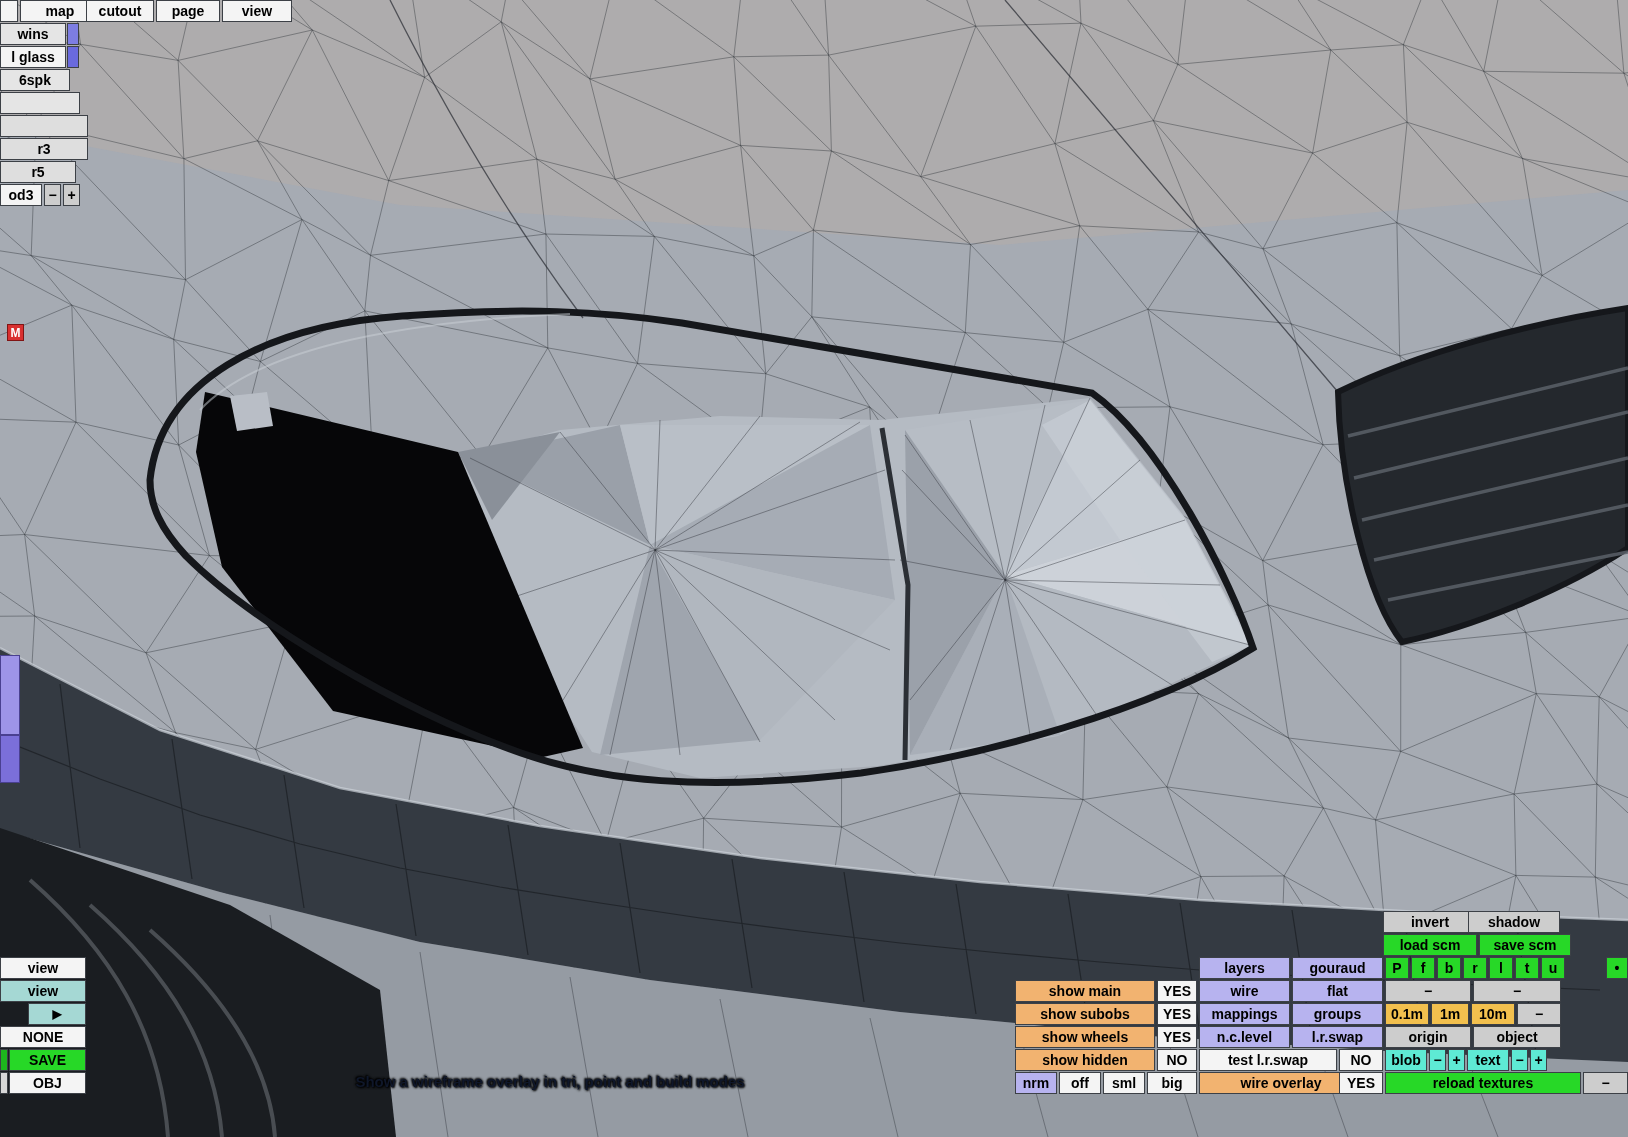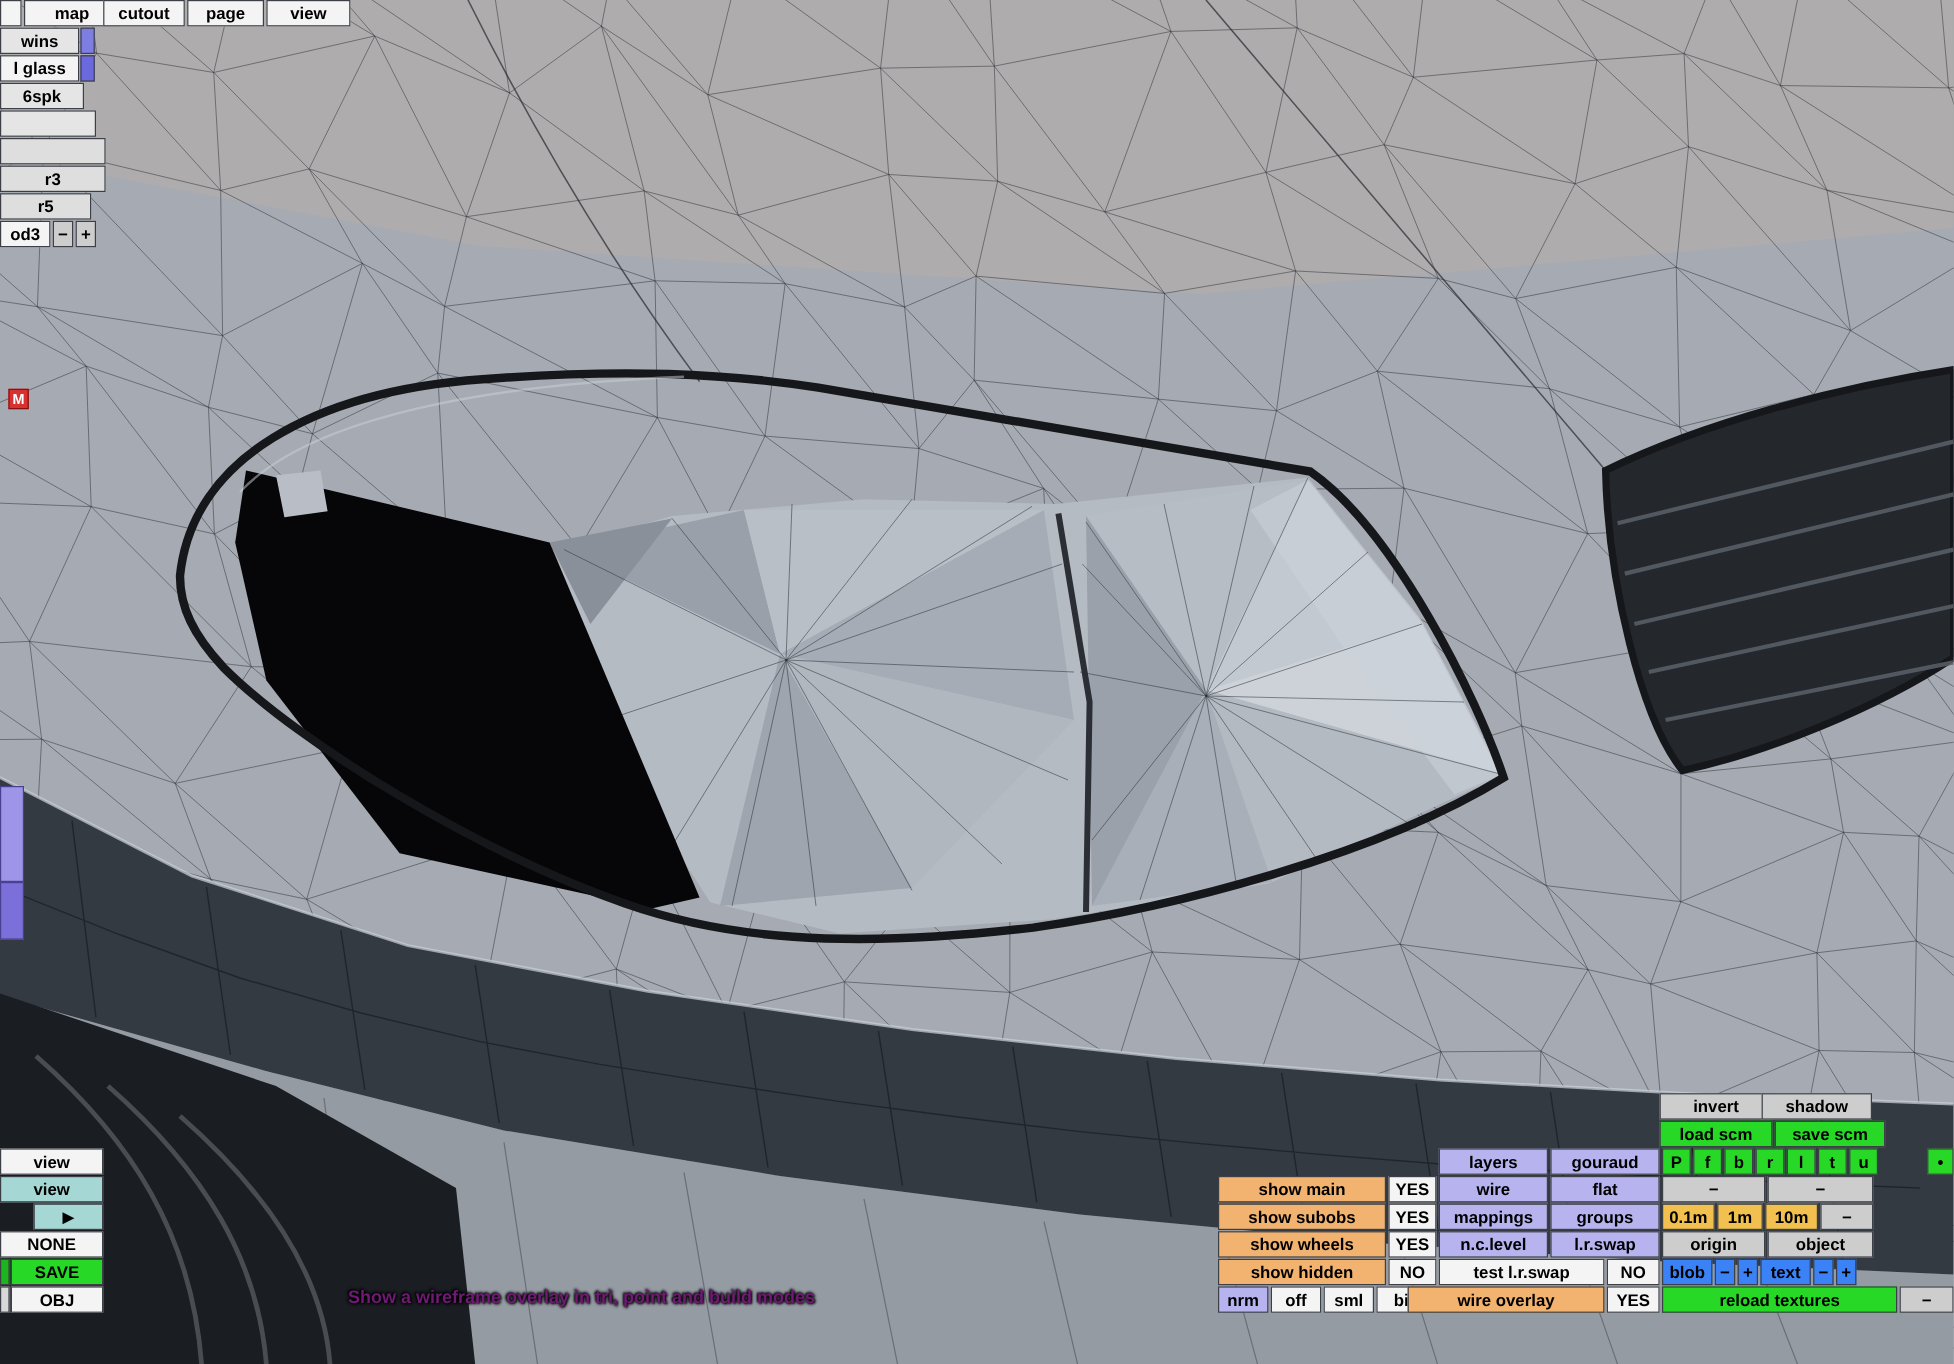--- a/index.html
+++ b/index.html
@@ -9,31 +9,31 @@
   .btn{position:absolute;height:22px;display:flex;align-items:center;justify-content:center;
        font:bold 14px "Liberation Sans",sans-serif;color:#000;border:1px solid #3c4046;
        background:#f4f4f4;white-space:nowrap;overflow:hidden;cursor:default}
   .c-white{background:#f4f4f4}
   .c-gray{background:#cdcdcd}
   .c-ltgray{background:#dedede}
   .c-orange{background:#e5e5e5}
   .c-tan{background:#f2b370}
   .c-lav{background:#b7b3ef}
   .c-green{background:#27d827}
-  .c-yellow{background:#3b82f6}
+  .c-yellow{background:#5eead4}
   .c-scale{background:#f2c04e}
   .c-cyan{background:#a5d8d4}
   .swatch{position:absolute;width:12px;height:22px;border:1px solid #3c4046}
   .sliver{position:absolute;width:8px;height:22px;border:1px solid #3c4046}
   #marker-m{position:absolute;left:7px;top:324px;width:17px;height:17px;background:#d93030;
             color:#fff;font:bold 12px "Liberation Sans",sans-serif;display:flex;align-items:center;
             justify-content:center;border:1px solid #801414}
   .purple-strip{position:absolute;left:0;width:20px;border:1px solid #4a4090}
-  #status-bar{position:absolute;left:290px;top:1073px;width:520px;height:20px;
-              font:bold 15px "Liberation Sans",sans-serif;color:#701a75;
+  #status-bar{position:absolute;left:290px;top:1073px;width:520px;height:20px;text-align:center;
+              font:bold 15px "Liberation Sans",sans-serif;color:#0f172a;
               text-shadow:1px 1px 2px #000,0 0 3px #000,-1px -1px 2px #000}
 </style>
 </head>
 <body>
 
 <div id="viewport"><svg width="1628" height="1137" viewBox="0 0 1628 1137" xmlns="http://www.w3.org/2000/svg">
       <rect width="1628" height="1137" fill="#a6abb3"></rect>
       <polygon points="0,0 1628,0 1628,190 1000,245 400,205 0,130" fill="#b8aea6" opacity="0.45"></polygon>
       <path d="M-49.1,-37.9L70.2,-33.7M-49.1,-37.9L-65.4,30.3M-49.1,-37.9L80.5,44.3M70.2,-33.7L200.7,-37.3M70.2,-33.7L80.5,44.3M70.2,-33.7L178.1,60.4M200.7,-37.3L254.1,-37.9M200.7,-37.3L178.1,60.4M200.7,-37.3L312.3,30.0M254.1,-37.9L406.2,-43.5M254.1,-37.9L312.3,30.0M254.1,-37.9L424.6,77.4M406.2,-43.5L508.5,-16.0M406.2,-43.5L424.6,77.4M406.2,-43.5L501.2,21.8M508.5,-16.0L615.9,-28.1M508.5,-16.0L501.2,21.8M508.5,-16.0L589.8,78.9M615.9,-28.1L747.8,-63.7M615.9,-28.1L589.8,78.9M615.9,-28.1L733.8,56.8M747.8,-63.7L821.6,-55.7M747.8,-63.7L733.8,56.8M747.8,-63.7L828.6,55.1M821.6,-55.7L950.1,-48.6M821.6,-55.7L828.6,55.1M821.6,-55.7L975.8,26.2M950.1,-48.6L1076.3,-66.1M950.1,-48.6L975.8,26.2M950.1,-48.6L1081.0,23.2M1076.3,-66.1L1189.4,-34.6M1076.3,-66.1L1081.0,23.2M1076.3,-66.1L1177.8,64.4M1189.4,-34.6L1287.8,-15.9M1189.4,-34.6L1177.8,64.4M1189.4,-34.6L1330.8,50.0M1287.8,-15.9L1429.2,-21.2M1287.8,-15.9L1330.8,50.0M1287.8,-15.9L1403.4,44.7M1429.2,-21.2L1504.1,-31.4M1429.2,-21.2L1403.4,44.7M1429.2,-21.2L1483.7,71.3M1504.1,-31.4L1611.1,-71.1M1504.1,-31.4L1483.7,71.3M1504.1,-31.4L1623.9,73.2M1611.1,-71.1L1760.3,-6.6M1611.1,-71.1L1623.9,73.2M1611.1,-71.1L1726.8,58.8M1760.3,-6.6L1726.8,58.8M-65.4,30.3L80.5,44.3M-65.4,30.3L-61.6,174.0M-65.4,30.3L36.2,123.3M80.5,44.3L178.1,60.4M80.5,44.3L36.2,123.3M80.5,44.3L183.9,158.7M178.1,60.4L312.3,30.0M178.1,60.4L183.9,158.7M178.1,60.4L257.5,140.8M312.3,30.0L424.6,77.4M312.3,30.0L257.5,140.8M312.3,30.0L388.7,180.6M424.6,77.4L501.2,21.8M424.6,77.4L388.7,180.6M424.6,77.4L536.8,159.1M501.2,21.8L589.8,78.9M501.2,21.8L536.8,159.1M501.2,21.8L615.2,179.3M589.8,78.9L733.8,56.8M589.8,78.9L615.2,179.3M589.8,78.9L740.6,145.4M733.8,56.8L828.6,55.1M733.8,56.8L740.6,145.4M733.8,56.8L831.4,151.0M828.6,55.1L975.8,26.2M828.6,55.1L831.4,151.0M828.6,55.1L920.7,176.6M975.8,26.2L1081.0,23.2M975.8,26.2L920.7,176.6M975.8,26.2L1054.9,143.6M1081.0,23.2L1177.8,64.4M1081.0,23.2L1054.9,143.6M1081.0,23.2L1153.4,120.6M1177.8,64.4L1330.8,50.0M1177.8,64.4L1153.4,120.6M1177.8,64.4L1312.6,153.1M1330.8,50.0L1403.4,44.7M1330.8,50.0L1312.6,153.1M1330.8,50.0L1407.1,122.2M1403.4,44.7L1483.7,71.3M1403.4,44.7L1407.1,122.2M1403.4,44.7L1522.5,158.5M1483.7,71.3L1623.9,73.2M1483.7,71.3L1522.5,158.5M1483.7,71.3L1659.2,182.3M1623.9,73.2L1726.8,58.8M1623.9,73.2L1659.2,182.3M1623.9,73.2L1749.5,157.3M1726.8,58.8L1749.5,157.3M-61.6,174.0L36.2,123.3M-61.6,174.0L-44.4,244.1M-61.6,174.0L31.2,255.6M36.2,123.3L183.9,158.7M36.2,123.3L31.2,255.6M36.2,123.3L185.5,279.7M183.9,158.7L257.5,140.8M183.9,158.7L185.5,279.7M183.9,158.7L302.0,219.5M257.5,140.8L388.7,180.6M257.5,140.8L302.0,219.5M257.5,140.8L370.5,255.3M388.7,180.6L536.8,159.1M388.7,180.6L370.5,255.3M388.7,180.6L545.9,234.0M536.8,159.1L615.2,179.3M536.8,159.1L545.9,234.0M536.8,159.1L654.3,236.4M615.2,179.3L740.6,145.4M615.2,179.3L654.3,236.4M615.2,179.3L753.8,255.8M740.6,145.4L831.4,151.0M740.6,145.4L753.8,255.8M740.6,145.4L813.4,230.1M831.4,151.0L920.7,176.6M831.4,151.0L813.4,230.1M831.4,151.0L970.5,244.5M920.7,176.6L1054.9,143.6M920.7,176.6L970.5,244.5M920.7,176.6L1079.7,225.8M1054.9,143.6L1153.4,120.6M1054.9,143.6L1079.7,225.8M1054.9,143.6L1198.6,232.0M1153.4,120.6L1312.6,153.1M1153.4,120.6L1198.6,232.0M1153.4,120.6L1263.0,248.8M1312.6,153.1L1407.1,122.2M1312.6,153.1L1263.0,248.8M1312.6,153.1L1396.9,222.7M1407.1,122.2L1522.5,158.5M1407.1,122.2L1396.9,222.7M1407.1,122.2L1542.1,275.5M1522.5,158.5L1659.2,182.3M1522.5,158.5L1542.1,275.5M1522.5,158.5L1649.0,210.4M1659.2,182.3L1749.5,157.3M1659.2,182.3L1649.0,210.4M1659.2,182.3L1736.9,269.5M1749.5,157.3L1736.9,269.5M-44.4,244.1L31.2,255.6M-44.4,244.1L-44.7,354.0M-44.4,244.1L71.8,305.1M31.2,255.6L185.5,279.7M31.2,255.6L71.8,305.1M31.2,255.6L173.7,339.4M185.5,279.7L302.0,219.5M185.5,279.7L173.7,339.4M185.5,279.7L260.4,361.5M302.0,219.5L370.5,255.3M302.0,219.5L260.4,361.5M302.0,219.5L364.8,310.9M370.5,255.3L545.9,234.0M370.5,255.3L364.8,310.9M370.5,255.3L547.8,347.9M545.9,234.0L654.3,236.4M545.9,234.0L547.8,347.9M545.9,234.0L637.5,363.4M654.3,236.4L753.8,255.8M654.3,236.4L637.5,363.4M654.3,236.4L765.8,373.8M753.8,255.8L813.4,230.1M753.8,255.8L765.8,373.8M753.8,255.8L811.8,316.8M813.4,230.1L970.5,244.5M813.4,230.1L811.8,316.8M813.4,230.1L965.3,332.6M970.5,244.5L1079.7,225.8M970.5,244.5L965.3,332.6M970.5,244.5L1063.7,342.3M1079.7,225.8L1198.6,232.0M1079.7,225.8L1063.7,342.3M1079.7,225.8L1147.8,309.3M1198.6,232.0L1263.0,248.8M1198.6,232.0L1147.8,309.3M1198.6,232.0L1291.2,323.9M1263.0,248.8L1396.9,222.7M1263.0,248.8L1291.2,323.9M1263.0,248.8L1399.7,355.8M1396.9,222.7L1542.1,275.5M1396.9,222.7L1399.7,355.8M1396.9,222.7L1511.5,328.7M1542.1,275.5L1649.0,210.4M1542.1,275.5L1511.5,328.7M1542.1,275.5L1636.7,331.1M1649.0,210.4L1736.9,269.5M1649.0,210.4L1636.7,331.1M1649.0,210.4L1778.1,325.8M1736.9,269.5L1778.1,325.8M-44.7,354.0L71.8,305.1M-44.7,354.0L-54.1,417.2M-44.7,354.0L76.0,422.2M71.8,305.1L173.7,339.4M71.8,305.1L76.0,422.2M71.8,305.1L178.7,445.0M173.7,339.4L260.4,361.5M173.7,339.4L178.7,445.0M173.7,339.4L248.2,409.1M260.4,361.5L364.8,310.9M260.4,361.5L248.2,409.1M260.4,361.5L372.5,457.5M364.8,310.9L547.8,347.9M364.8,310.9L372.5,457.5M364.8,310.9L482.3,457.2M547.8,347.9L637.5,363.4M547.8,347.9L482.3,457.2M547.8,347.9L598.7,444.2M637.5,363.4L765.8,373.8M637.5,363.4L598.7,444.2M637.5,363.4L758.7,451.7M765.8,373.8L811.8,316.8M765.8,373.8L758.7,451.7M765.8,373.8L869.7,407.0M811.8,316.8L965.3,332.6M811.8,316.8L869.7,407.0M811.8,316.8L926.7,452.1M965.3,332.6L1063.7,342.3M965.3,332.6L926.7,452.1M965.3,332.6L1048.4,407.9M1063.7,342.3L1147.8,309.3M1063.7,342.3L1048.4,407.9M1063.7,342.3L1170.0,406.8M1147.8,309.3L1291.2,323.9M1147.8,309.3L1170.0,406.8M1147.8,309.3L1323.1,444.7M1291.2,323.9L1399.7,355.8M1291.2,323.9L1323.1,444.7M1291.2,323.9L1422.8,440.4M1399.7,355.8L1511.5,328.7M1399.7,355.8L1422.8,440.4M1399.7,355.8L1537.5,449.5M1511.5,328.7L1636.7,331.1M1511.5,328.7L1537.5,449.5M1511.5,328.7L1621.2,453.5M1636.7,331.1L1778.1,325.8M1636.7,331.1L1621.2,453.5M1636.7,331.1L1721.2,414.3M1778.1,325.8L1721.2,414.3M-54.1,417.2L76.0,422.2M-54.1,417.2L-77.5,538.8M-54.1,417.2L24.6,534.5M76.0,422.2L178.7,445.0M76.0,422.2L24.6,534.5M76.0,422.2L209.4,555.6M178.7,445.0L248.2,409.1M178.7,445.0L209.4,555.6M178.7,445.0L287.5,556.3M248.2,409.1L372.5,457.5M248.2,409.1L287.5,556.3M248.2,409.1L364.3,532.0M372.5,457.5L482.3,457.2M372.5,457.5L364.3,532.0M372.5,457.5L530.4,512.7M482.3,457.2L598.7,444.2M482.3,457.2L530.4,512.7M482.3,457.2L658.7,504.7M598.7,444.2L758.7,451.7M598.7,444.2L658.7,504.7M598.7,444.2L762.5,528.1M758.7,451.7L869.7,407.0M758.7,451.7L762.5,528.1M758.7,451.7L878.5,564.3M869.7,407.0L926.7,452.1M869.7,407.0L878.5,564.3M869.7,407.0L949.6,527.4M926.7,452.1L1048.4,407.9M926.7,452.1L949.6,527.4M926.7,452.1L1065.1,501.9M1048.4,407.9L1170.0,406.8M1048.4,407.9L1065.1,501.9M1048.4,407.9L1158.3,501.6M1170.0,406.8L1323.1,444.7M1170.0,406.8L1158.3,501.6M1170.0,406.8L1262.7,560.6M1323.1,444.7L1422.8,440.4M1323.1,444.7L1262.7,560.6M1323.1,444.7L1409.8,535.0M1422.8,440.4L1537.5,449.5M1422.8,440.4L1409.8,535.0M1422.8,440.4L1497.6,560.4M1537.5,449.5L1621.2,453.5M1537.5,449.5L1497.6,560.4M1537.5,449.5L1597.9,553.5M1621.2,453.5L1721.2,414.3M1621.2,453.5L1597.9,553.5M1621.2,453.5L1724.6,499.4M1721.2,414.3L1724.6,499.4M-77.5,538.8L24.6,534.5M-77.5,538.8L-54.4,616.7M-77.5,538.8L34.7,616.0M24.6,534.5L209.4,555.6M24.6,534.5L34.7,616.0M24.6,534.5L146.0,652.8M209.4,555.6L287.5,556.3M209.4,555.6L146.0,652.8M209.4,555.6L292.0,622.3M287.5,556.3L364.3,532.0M287.5,556.3L292.0,622.3M287.5,556.3L435.5,614.4M364.3,532.0L530.4,512.7M364.3,532.0L435.5,614.4M364.3,532.0L515.3,628.1M530.4,512.7L658.7,504.7M530.4,512.7L515.3,628.1M530.4,512.7L603.7,625.3M658.7,504.7L762.5,528.1M658.7,504.7L603.7,625.3M658.7,504.7L767.8,611.1M762.5,528.1L878.5,564.3M762.5,528.1L767.8,611.1M762.5,528.1L844.1,618.5M878.5,564.3L949.6,527.4M878.5,564.3L844.1,618.5M878.5,564.3L929.7,606.6M949.6,527.4L1065.1,501.9M949.6,527.4L929.7,606.6M949.6,527.4L1080.1,591.5M1065.1,501.9L1158.3,501.6M1065.1,501.9L1080.1,591.5M1065.1,501.9L1151.0,641.9M1158.3,501.6L1262.7,560.6M1158.3,501.6L1151.0,641.9M1158.3,501.6L1268.1,604.9M1262.7,560.6L1409.8,535.0M1262.7,560.6L1268.1,604.9M1262.7,560.6L1400.8,644.8M1409.8,535.0L1497.6,560.4M1409.8,535.0L1400.8,644.8M1409.8,535.0L1525.7,632.4M1497.6,560.4L1597.9,553.5M1497.6,560.4L1525.7,632.4M1497.6,560.4L1643.3,616.5M1597.9,553.5L1724.6,499.4M1597.9,553.5L1643.3,616.5M1597.9,553.5L1761.6,654.6M1724.6,499.4L1761.6,654.6M-54.4,616.7L34.7,616.0M-54.4,616.7L-63.0,734.7M-54.4,616.7L30.4,694.2M34.7,616.0L146.0,652.8M34.7,616.0L30.4,694.2M34.7,616.0L175.7,732.7M146.0,652.8L292.0,622.3M146.0,652.8L175.7,732.7M146.0,652.8L255.6,749.4M292.0,622.3L435.5,614.4M292.0,622.3L255.6,749.4M292.0,622.3L429.3,694.4M435.5,614.4L515.3,628.1M435.5,614.4L429.3,694.4M435.5,614.4L540.2,711.8M515.3,628.1L603.7,625.3M515.3,628.1L540.2,711.8M515.3,628.1L638.1,724.9M603.7,625.3L767.8,611.1M603.7,625.3L638.1,724.9M603.7,625.3L755.6,752.6M767.8,611.1L844.1,618.5M767.8,611.1L755.6,752.6M767.8,611.1L841.7,700.7M844.1,618.5L929.7,606.6M844.1,618.5L841.7,700.7M844.1,618.5L944.4,735.0M929.7,606.6L1080.1,591.5M929.7,606.6L944.4,735.0M929.7,606.6L1085.5,688.5M1080.1,591.5L1151.0,641.9M1080.1,591.5L1085.5,688.5M1080.1,591.5L1198.6,693.6M1151.0,641.9L1268.1,604.9M1151.0,641.9L1198.6,693.6M1151.0,641.9L1288.5,738.0M1268.1,604.9L1400.8,644.8M1268.1,604.9L1288.5,738.0M1268.1,604.9L1400.7,751.4M1400.8,644.8L1525.7,632.4M1400.8,644.8L1400.7,751.4M1400.8,644.8L1536.3,693.6M1525.7,632.4L1643.3,616.5M1525.7,632.4L1536.3,693.6M1525.7,632.4L1599.2,696.8M1643.3,616.5L1761.6,654.6M1643.3,616.5L1599.2,696.8M1643.3,616.5L1705.3,751.0M1761.6,654.6L1705.3,751.0M-63.0,734.7L30.4,694.2M-63.0,734.7L-68.9,825.5M-63.0,734.7L46.2,802.6M30.4,694.2L175.7,732.7M30.4,694.2L46.2,802.6M30.4,694.2L190.4,832.9M175.7,732.7L255.6,749.4M175.7,732.7L190.4,832.9M175.7,732.7L294.4,848.2M255.6,749.4L429.3,694.4M255.6,749.4L294.4,848.2M255.6,749.4L402.0,836.6M429.3,694.4L540.2,711.8M429.3,694.4L402.0,836.6M429.3,694.4L513.6,807.5M540.2,711.8L638.1,724.9M540.2,711.8L513.6,807.5M540.2,711.8L605.8,843.0M638.1,724.9L755.6,752.6M638.1,724.9L605.8,843.0M638.1,724.9L703.6,818.2M755.6,752.6L841.7,700.7M755.6,752.6L703.6,818.2M755.6,752.6L841.5,827.0M841.7,700.7L944.4,735.0M841.7,700.7L841.5,827.0M841.7,700.7L960.2,793.3M944.4,735.0L1085.5,688.5M944.4,735.0L960.2,793.3M944.4,735.0L1082.9,799.6M1085.5,688.5L1198.6,693.6M1085.5,688.5L1082.9,799.6M1085.5,688.5L1166.8,786.9M1198.6,693.6L1288.5,738.0M1198.6,693.6L1166.8,786.9M1198.6,693.6L1323.4,808.0M1288.5,738.0L1400.7,751.4M1288.5,738.0L1323.4,808.0M1288.5,738.0L1375.5,819.9M1400.7,751.4L1536.3,693.6M1400.7,751.4L1375.5,819.9M1400.7,751.4L1514.1,794.0M1536.3,693.6L1599.2,696.8M1536.3,693.6L1514.1,794.0M1536.3,693.6L1596.9,784.1M1599.2,696.8L1705.3,751.0M1599.2,696.8L1596.9,784.1M1599.2,696.8L1733.7,843.9M1705.3,751.0L1733.7,843.9M-68.9,825.5L46.2,802.6M-68.9,825.5L-56.2,938.4M-68.9,825.5L50.1,899.3M46.2,802.6L190.4,832.9M46.2,802.6L50.1,899.3M46.2,802.6L182.3,875.5M190.4,832.9L294.4,848.2M190.4,832.9L182.3,875.5M190.4,832.9L276.1,913.7M294.4,848.2L402.0,836.6M294.4,848.2L276.1,913.7M294.4,848.2L420.3,924.6M402.0,836.6L513.6,807.5M402.0,836.6L420.3,924.6M402.0,836.6L519.7,941.9M513.6,807.5L605.8,843.0M513.6,807.5L519.7,941.9M513.6,807.5L631.6,886.5M605.8,843.0L703.6,818.2M605.8,843.0L631.6,886.5M605.8,843.0L702.8,884.1M703.6,818.2L841.5,827.0M703.6,818.2L702.8,884.1M703.6,818.2L824.5,934.5M841.5,827.0L960.2,793.3M841.5,827.0L824.5,934.5M841.5,827.0L931.8,884.2M960.2,793.3L1082.9,799.6M960.2,793.3L931.8,884.2M960.2,793.3L1037.0,933.6M1082.9,799.6L1166.8,786.9M1082.9,799.6L1037.0,933.6M1082.9,799.6L1200.8,876.5M1166.8,786.9L1323.4,808.0M1166.8,786.9L1200.8,876.5M1166.8,786.9L1284.1,875.9M1323.4,808.0L1375.5,819.9M1323.4,808.0L1284.1,875.9M1323.4,808.0L1385.2,931.2M1375.5,819.9L1514.1,794.0M1375.5,819.9L1385.2,931.2M1375.5,819.9L1515.9,875.4M1514.1,794.0L1596.9,784.1M1514.1,794.0L1515.9,875.4M1514.1,794.0L1595.3,877.1M1596.9,784.1L1733.7,843.9M1596.9,784.1L1595.3,877.1M1596.9,784.1L1732.7,910.1M1733.7,843.9L1732.7,910.1M-56.2,938.4L50.1,899.3M-56.2,938.4L-86.8,1030.7M-56.2,938.4L93.3,987.1M50.1,899.3L182.3,875.5M50.1,899.3L93.3,987.1M50.1,899.3L162.5,977.9M182.3,875.5L276.1,913.7M182.3,875.5L162.5,977.9M182.3,875.5L259.8,972.3M276.1,913.7L420.3,924.6M276.1,913.7L259.8,972.3M276.1,913.7L391.5,1023.1M420.3,924.6L519.7,941.9M420.3,924.6L391.5,1023.1M420.3,924.6L530.7,997.7M519.7,941.9L631.6,886.5M519.7,941.9L530.7,997.7M519.7,941.9L649.2,1002.9M631.6,886.5L702.8,884.1M631.6,886.5L649.2,1002.9M631.6,886.5L719.6,1013.4M702.8,884.1L824.5,934.5M702.8,884.1L719.6,1013.4M702.8,884.1L857.6,1016.5M824.5,934.5L931.8,884.2M824.5,934.5L857.6,1016.5M824.5,934.5L949.9,1019.2M931.8,884.2L1037.0,933.6M931.8,884.2L949.9,1019.2M931.8,884.2L1067.2,998.3M1037.0,933.6L1200.8,876.5M1037.0,933.6L1067.2,998.3M1037.0,933.6L1176.0,1037.6M1200.8,876.5L1284.1,875.9M1200.8,876.5L1176.0,1037.6M1200.8,876.5L1279.3,1014.5M1284.1,875.9L1385.2,931.2M1284.1,875.9L1279.3,1014.5M1284.1,875.9L1373.0,1014.4M1385.2,931.2L1515.9,875.4M1385.2,931.2L1373.0,1014.4M1385.2,931.2L1489.6,1014.1M1515.9,875.4L1595.3,877.1M1515.9,875.4L1489.6,1014.1M1515.9,875.4L1608.9,1026.5M1595.3,877.1L1732.7,910.1M1595.3,877.1L1608.9,1026.5M1595.3,877.1L1759.4,983.8M1732.7,910.1L1759.4,983.8M-86.8,1030.7L93.3,987.1M-86.8,1030.7L-14.9,1093.9M-86.8,1030.7L51.1,1079.8M93.3,987.1L162.5,977.9M93.3,987.1L51.1,1079.8M93.3,987.1L136.9,1126.8M162.5,977.9L259.8,972.3M162.5,977.9L136.9,1126.8M162.5,977.9L258.1,1101.0M259.8,972.3L391.5,1023.1M259.8,972.3L258.1,1101.0M259.8,972.3L425.1,1126.8M391.5,1023.1L530.7,997.7M391.5,1023.1L425.1,1126.8M391.5,1023.1L483.4,1128.4M530.7,997.7L649.2,1002.9M530.7,997.7L483.4,1128.4M530.7,997.7L614.4,1103.9M649.2,1002.9L719.6,1013.4M649.2,1002.9L614.4,1103.9M649.2,1002.9L722.8,1089.5M719.6,1013.4L857.6,1016.5M719.6,1013.4L722.8,1089.5M719.6,1013.4L815.3,1067.0M857.6,1016.5L949.9,1019.2M857.6,1016.5L815.3,1067.0M857.6,1016.5L939.9,1069.3M949.9,1019.2L1067.2,998.3M949.9,1019.2L939.9,1069.3M949.9,1019.2L1054.6,1107.7M1067.2,998.3L1176.0,1037.6M1067.2,998.3L1054.6,1107.7M1067.2,998.3L1179.4,1082.3M1176.0,1037.6L1279.3,1014.5M1176.0,1037.6L1179.4,1082.3M1176.0,1037.6L1295.7,1108.8M1279.3,1014.5L1373.0,1014.4M1279.3,1014.5L1295.7,1108.8M1279.3,1014.5L1425.7,1130.2M1373.0,1014.4L1489.6,1014.1M1373.0,1014.4L1425.7,1130.2M1373.0,1014.4L1494.6,1095.6M1489.6,1014.1L1608.9,1026.5M1489.6,1014.1L1494.6,1095.6M1489.6,1014.1L1601.0,1114.0M1608.9,1026.5L1759.4,983.8M1608.9,1026.5L1601.0,1114.0M1608.9,1026.5L1727.9,1076.0M1759.4,983.8L1727.9,1076.0M-14.9,1093.9L51.1,1079.8M-14.9,1093.9L-39.3,1178.2M-14.9,1093.9L36.3,1206.1M51.1,1079.8L136.9,1126.8M51.1,1079.8L36.3,1206.1M51.1,1079.8L150.9,1176.7M136.9,1126.8L258.1,1101.0M136.9,1126.8L150.9,1176.7M136.9,1126.8L265.7,1160.9M258.1,1101.0L425.1,1126.8M258.1,1101.0L265.7,1160.9M258.1,1101.0L366.9,1164.0M425.1,1126.8L483.4,1128.4M425.1,1126.8L366.9,1164.0M425.1,1126.8L496.6,1196.3M483.4,1128.4L614.4,1103.9M483.4,1128.4L496.6,1196.3M483.4,1128.4L608.8,1227.9M614.4,1103.9L722.8,1089.5M614.4,1103.9L608.8,1227.9M614.4,1103.9L750.7,1210.0M722.8,1089.5L815.3,1067.0M722.8,1089.5L750.7,1210.0M722.8,1089.5L829.8,1206.8M815.3,1067.0L939.9,1069.3M815.3,1067.0L829.8,1206.8M815.3,1067.0L951.9,1222.5M939.9,1069.3L1054.6,1107.7M939.9,1069.3L951.9,1222.5M939.9,1069.3L1061.6,1213.6M1054.6,1107.7L1179.4,1082.3M1054.6,1107.7L1061.6,1213.6M1054.6,1107.7L1157.2,1176.9M1179.4,1082.3L1295.7,1108.8M1179.4,1082.3L1157.2,1176.9M1179.4,1082.3L1326.8,1180.2M1295.7,1108.8L1425.7,1130.2M1295.7,1108.8L1326.8,1180.2M1295.7,1108.8L1373.2,1220.5M1425.7,1130.2L1494.6,1095.6M1425.7,1130.2L1373.2,1220.5M1425.7,1130.2L1546.0,1177.9M1494.6,1095.6L1601.0,1114.0M1494.6,1095.6L1546.0,1177.9M1494.6,1095.6L1592.0,1170.4M1601.0,1114.0L1727.9,1076.0M1601.0,1114.0L1592.0,1170.4M1601.0,1114.0L1741.2,1162.8M1727.9,1076.0L1741.2,1162.8M-39.3,1178.2L36.3,1206.1M36.3,1206.1L150.9,1176.7M150.9,1176.7L265.7,1160.9M265.7,1160.9L366.9,1164.0M366.9,1164.0L496.6,1196.3M496.6,1196.3L608.8,1227.9M608.8,1227.9L750.7,1210.0M750.7,1210.0L829.8,1206.8M829.8,1206.8L951.9,1222.5M951.9,1222.5L1061.6,1213.6M1061.6,1213.6L1157.2,1176.9M1157.2,1176.9L1326.8,1180.2M1326.8,1180.2L1373.2,1220.5M1373.2,1220.5L1546.0,1177.9M1546.0,1177.9L1592.0,1170.4M1592.0,1170.4L1741.2,1162.8" stroke="#262a30" stroke-width="0.8" fill="none" opacity="0.5"></path>
       <path d="M1005,0 L1338,392 M390,0 C470,160 540,260 583,318" stroke="#262a30" stroke-width="1.3" fill="none" opacity="0.7"></path>
@@ -150,16 +150,16 @@
 <div class="btn c-yellow" style="left:1429px;top:1049px;width:17px">−</div>
 <div class="btn c-yellow" style="left:1448px;top:1049px;width:17px">+</div>
 <div class="btn c-yellow" style="left:1467px;top:1049px;width:42px">text</div>
 <div class="btn c-yellow" style="left:1511px;top:1049px;width:17px">−</div>
 <div class="btn c-yellow" style="left:1530px;top:1049px;width:17px">+</div>
 
 <div class="btn c-lav" style="left:1015px;top:1072px;width:42px">nrm</div>
 <div class="btn c-white" style="left:1059px;top:1072px;width:42px">off</div>
 <div class="btn c-white" style="left:1103px;top:1072px;width:42px">sml</div>
 <div class="btn c-white" style="left:1147px;top:1072px;width:50px">big</div>
-<div class="btn c-tan" style="left:1173px;top:1072px;width:164px">wire overlay</div>
+<div class="btn c-tan" style="left:1199px;top:1072px;width:164px">wire overlay</div>
 <div class="btn c-white" style="left:1339px;top:1072px;width:44px">YES</div>
 <div class="btn c-green" style="left:1385px;top:1072px;width:196px">reload textures</div>
 <div class="btn c-gray" style="left:1583px;top:1072px;width:45px">−</div>
 
 </body></html>

